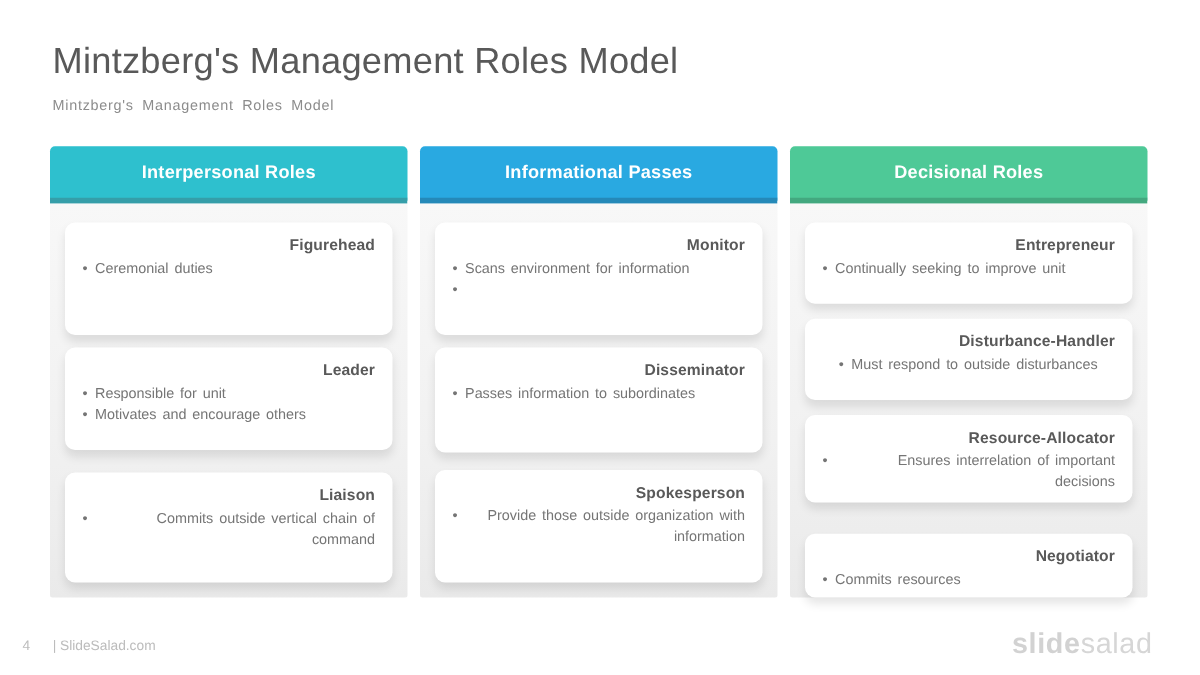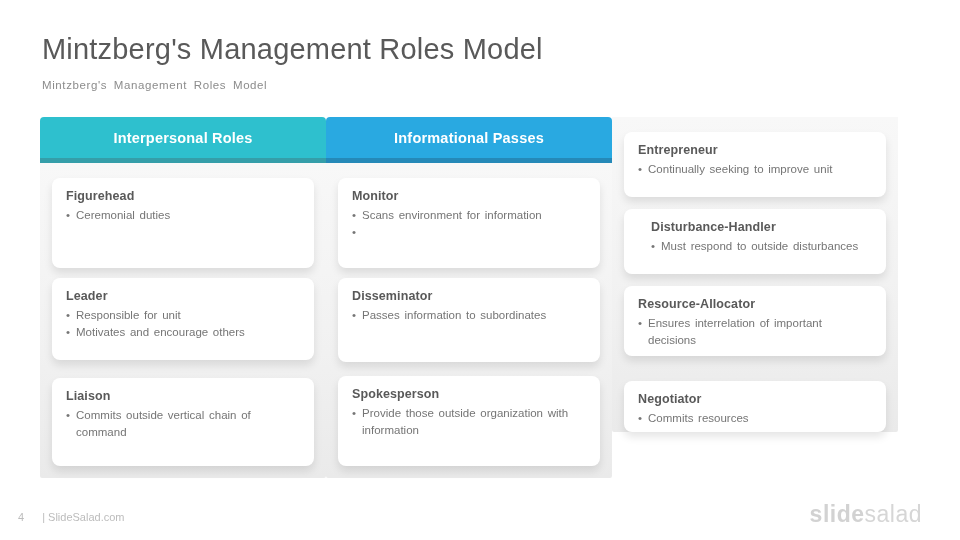--- a/index.html
+++ b/index.html
@@ -15,37 +15,38 @@
     font-size: 29px; font-weight: 500; color: #595959;
     letter-spacing: 0.2px;
   }
   .subtitle {
     position: absolute; left: 42px; top: 79px;
     font-size: 11.5px; color: #8c8c8c; letter-spacing: 0.6px;
     word-spacing: 3px;
   }
   .columns {
     position: absolute; left: 40px; top: 117px;
-    width: 878px; display: flex; 
+    width: 878px; display: flex; gap: 10px;
   }
   .column { width: 286px; flex: 0 0 286px; }
   .col-header {
     height: 41px;
     border-bottom: 5px solid #888;
     border-radius: 4px 4px 0 0;
     display: flex; align-items: center; justify-content: center;
     color: #ffffff; font-weight: bold; font-size: 14.5px;
     letter-spacing: 0.2px;
   }
   .col-body {
     box-sizing: border-box;
     height: 315px;
     padding: 15px 12px 12px 12px;
     background: linear-gradient(180deg, #f8f8f8 0%, #f1f1f1 60%, #eaeaea 100%);
     border-radius: 0 0 2px 2px;
+    text-align: right;
   }
   .card {
     box-sizing: border-box;
     background: #ffffff;
     border-radius: 8px;
     box-shadow: 0 5px 8px rgba(0,0,0,0.10);
     padding: 11px 14px;
     overflow: hidden;
   }
   
@@ -145,20 +146,21 @@
           <div class="card-title">Spokesperson</div>
           <div class="bullet">
             <span class="dot">•</span>
             <span>Provide those outside organization with information</span>
           </div>
         </div>
       </div>
     </div>
 
     <div class="column col-2">
+      <div class="col-header" style="background-color: rgb(78, 201, 151); border-bottom-color: rgb(67, 168, 127);">Decisional Roles</div>
       <div class="col-body">
         <div class="card">
           <div class="card-title">Entrepreneur</div>
           <div class="bullet">
             <span class="dot">•</span>
             <span>Continually seeking to improve unit</span>
           </div>
         </div>
         <div class="card">
           <div class="card-title">Disturbance-Handler</div>

